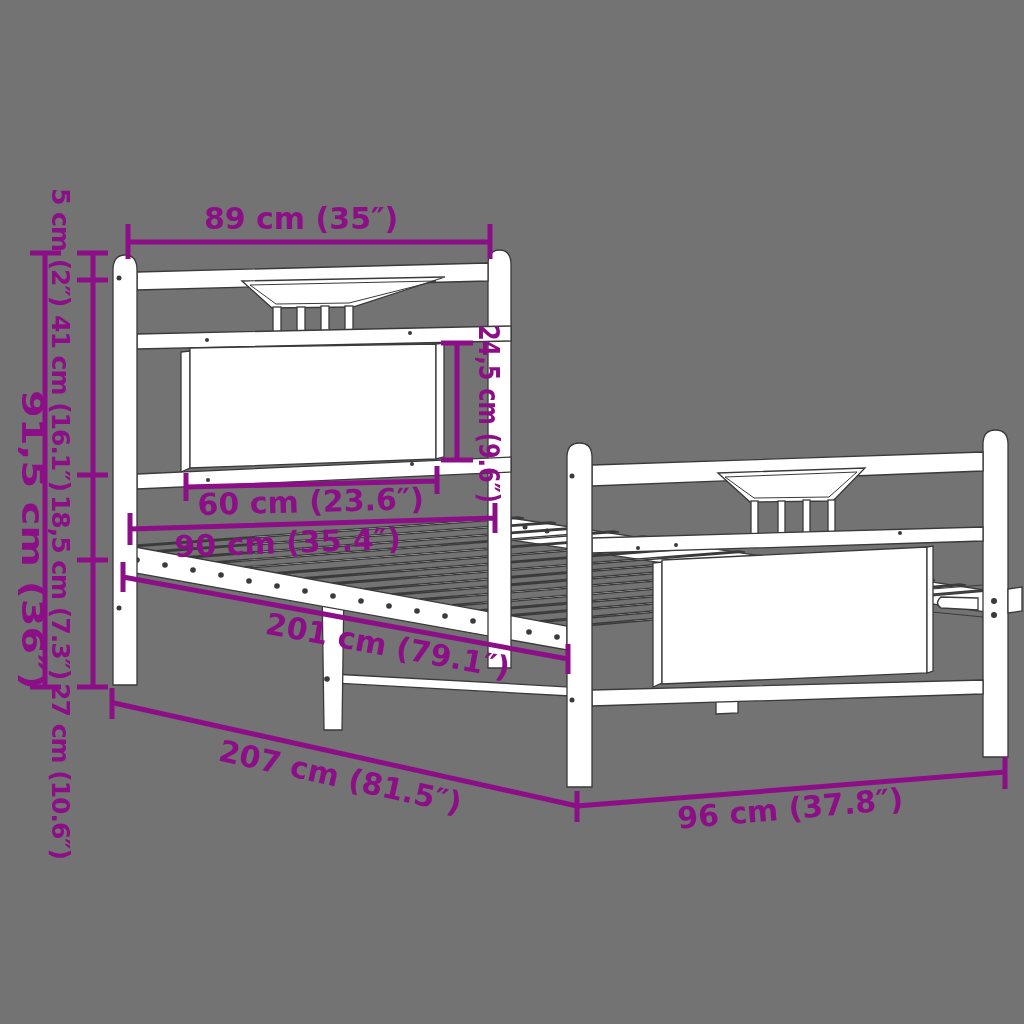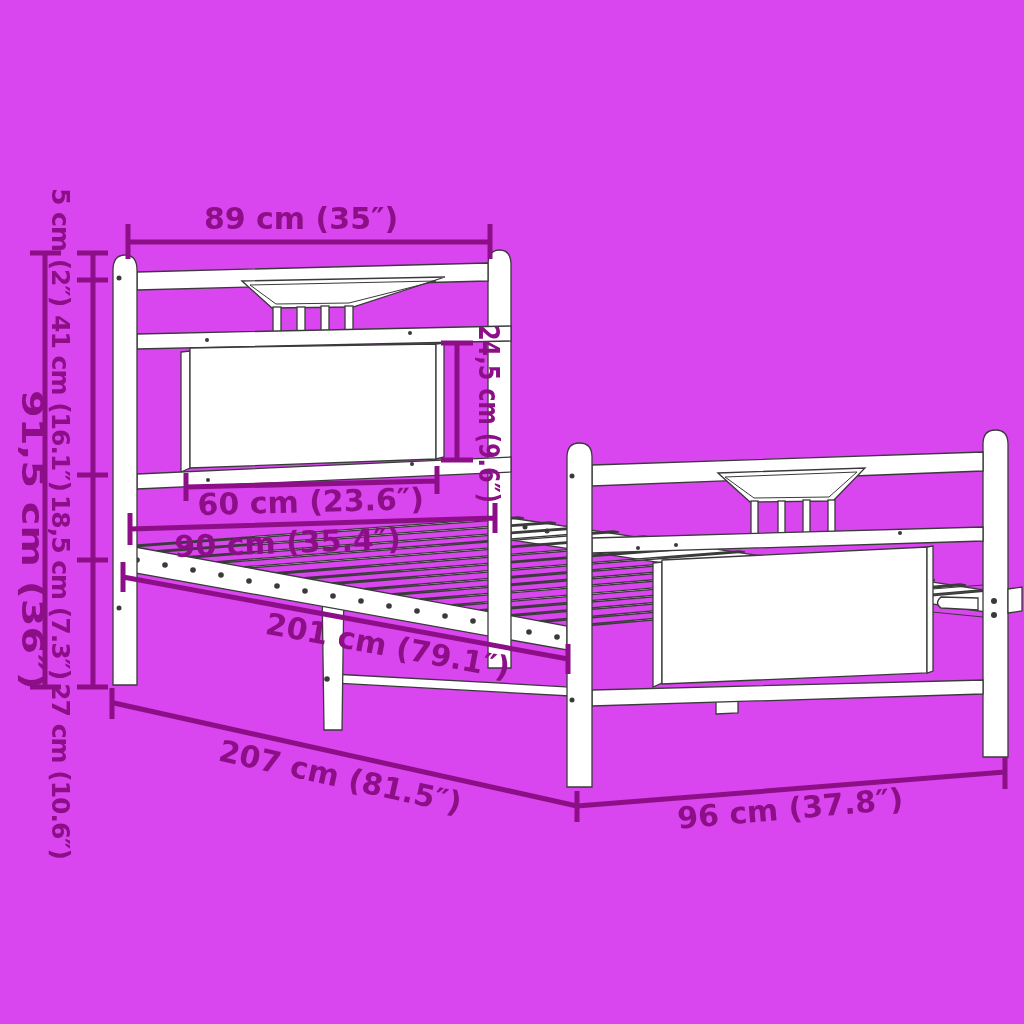--- a/index.html
+++ b/index.html
@@ -1,16 +1,16 @@
 <!DOCTYPE html>
 <html><head>
 <meta charset="utf-8">
 <style>
   html,body{margin:0;padding:0;background:#fff;}
-  #canvas{position:relative;width:1024px;height:1024px;background:#d946ef;overflow:hidden;}
+  #canvas{position:relative;width:1024px;height:1024px;background:#737373;overflow:hidden;}
   svg{position:absolute;left:0;top:0;}
   .frame{stroke:#3a3a3a;stroke-width:1.3;fill:#ffffff;}
   .frame-thin{stroke:#3a3a3a;stroke-width:1;fill:none;}
   .screw{fill:#3a3a3a;stroke:none;}
   .dim{stroke:#8d0f88;stroke-width:5;fill:none;stroke-linecap:butt;}
   text{font-family:"DejaVu Sans","Liberation Sans",sans-serif;font-weight:bold;fill:#8d0f88;}
   .lbl{font-size:30px;}
   .lbl-v{font-size:30px;}
   .lbl-vs{font-size:25px;letter-spacing:-1px;}
   .lbl-vp{font-size:28px;}

